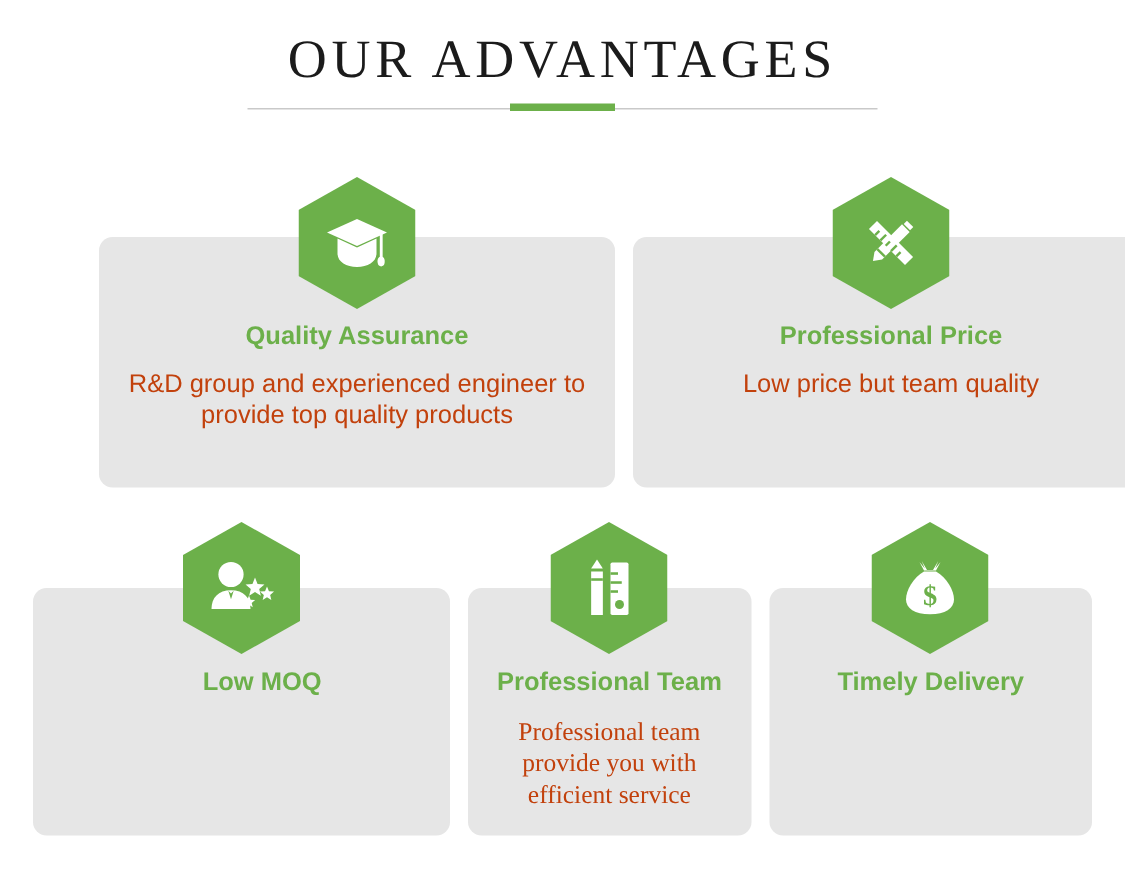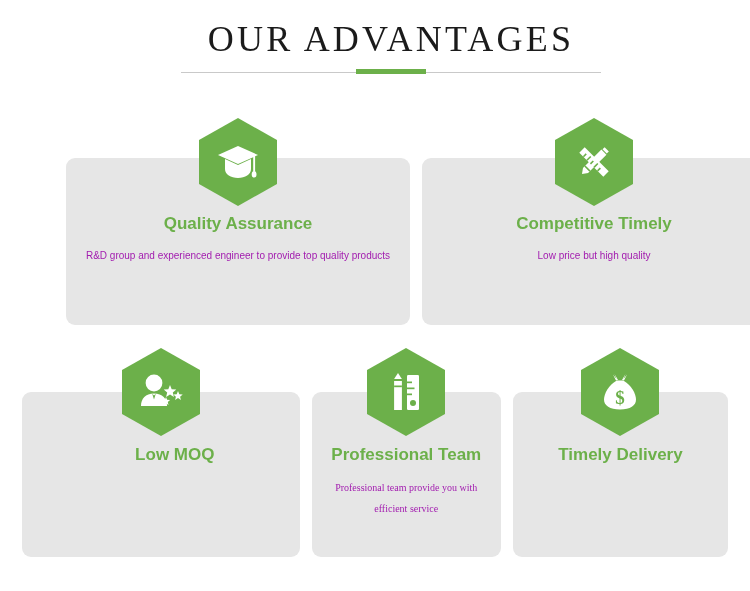--- a/index.html
+++ b/index.html
@@ -16,21 +16,21 @@
   }
   .page {
     position: relative;
     width: 750px;
     height: 591px;
   }
 
   
   .header {
     position: absolute;
-    left: 16px;
+    left: 0;
     top: 0;
     width: 674px;
     height: 100px;
   }
   .page-title {
     position: absolute;
     left: 0;
     top: 16px;
     width: 750px;
     text-align: center;
@@ -126,22 +126,22 @@
   
   .card-title {
     font-size: 17px;
     font-weight: bold;
     color: #6cb04a;
     text-align: center;
     line-height: 21px;
     white-space: nowrap;
   }
   .card-desc {
-    font-size: 10px;
-    color: #a21caf;
+    font-size: 17px;
+    color: #c2410c;
     text-align: center;
     line-height: 21px;
   }
   
   .row-1 .card-title { margin-top: 55px; }
   .row-1 .card-desc  { margin-top: 11px; max-width: 310px; }
   
   .row-2 .card-title { margin-top: 52px; }
   .row-2 .card-desc  { margin-top: 12px; }
   .card-low-moq .card-desc      { max-width: 250px; }
@@ -195,22 +195,22 @@
               <rect x="16.2" y="3" width="7.6" height="34" fill="#ffffff"></rect>
               <rect x="16.2" y="8" width="4" height="1.6" fill="#6cb04a"></rect>
               <rect x="16.2" y="13" width="5.4" height="1.6" fill="#6cb04a"></rect>
               <rect x="16.2" y="18" width="4" height="1.6" fill="#6cb04a"></rect>
               <rect x="16.2" y="23" width="5.4" height="1.6" fill="#6cb04a"></rect>
               <rect x="16.2" y="28" width="4" height="1.6" fill="#6cb04a"></rect>
             </g>
           </svg>
         </span>
       </div>
-      <div class="card-title">Competitive Timely</div>
-      <div class="card-desc">Low price but high quality</div>
+      <div class="card-title">Professional Price</div>
+      <div class="card-desc">Low price but team quality</div>
     </div>
 
   </div>
 
   <div class="row row-2">
 
     <div class="card card-low-moq">
       <div class="hex">
         <svg class="hex-shape" viewBox="0 0 78 88">
           <polygon points="39,0 78,22 78,66 39,88 0,66 0,22" fill="#6cb04a"></polygon>

